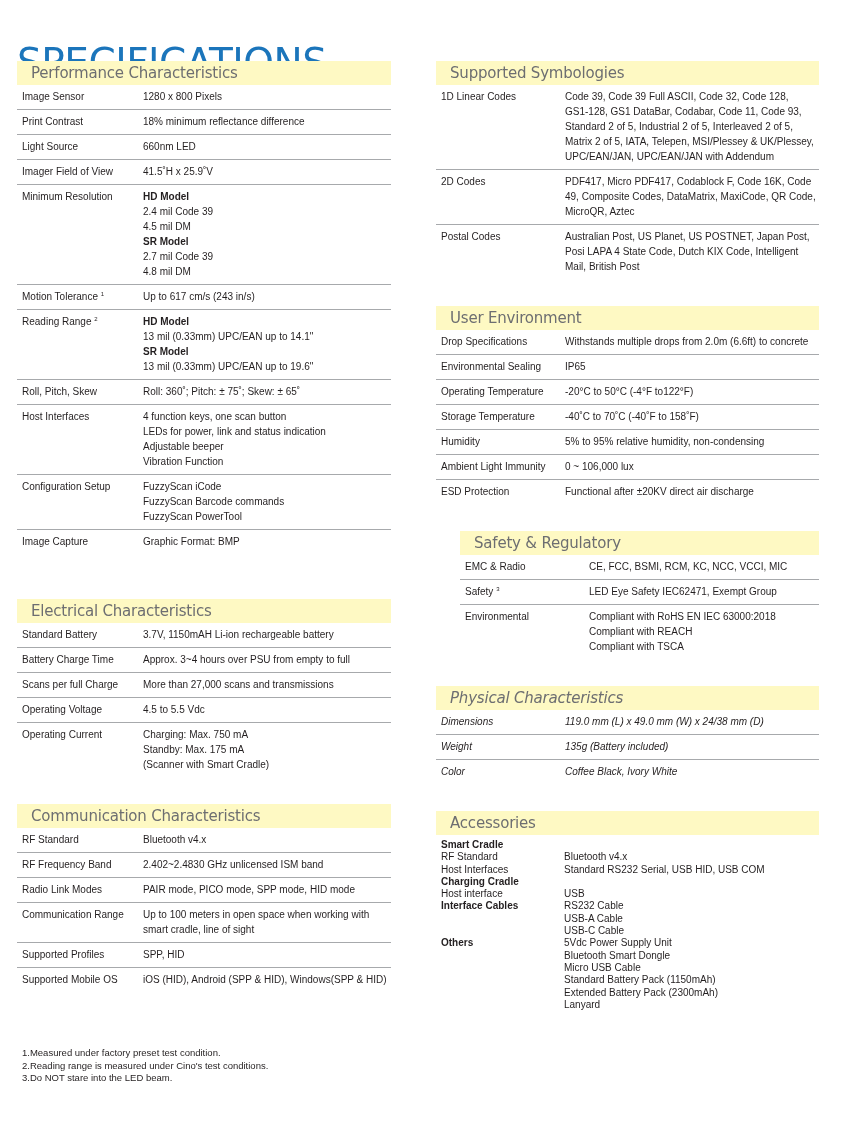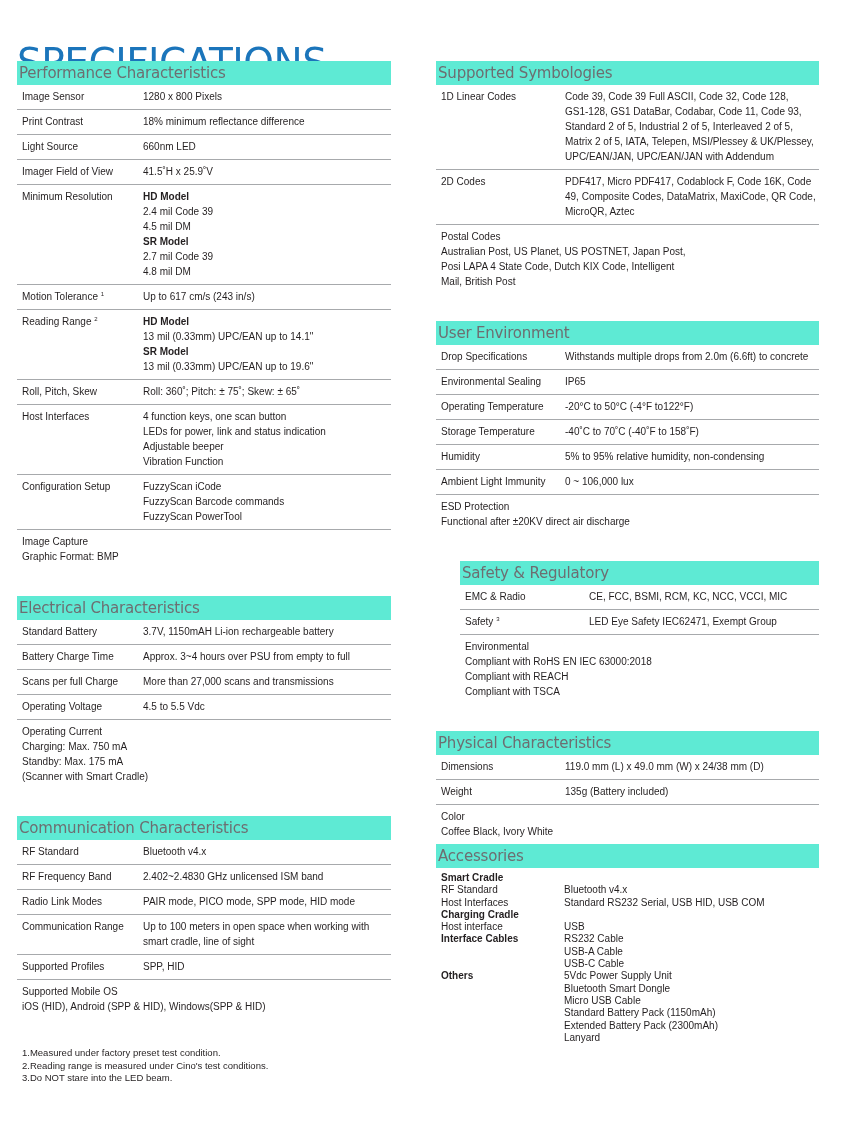--- a/index.html
+++ b/index.html
@@ -3,25 +3,25 @@
 <meta charset="utf-8">
 <style>
   html, body { margin:0; padding:0; background:#ffffff; }
   body { width:841px; height:1125px; position:relative; overflow:hidden;
          font-family:"Liberation Sans", sans-serif; color:#231f20; }
   .title { position:absolute; left:17px; top:14px; font-size:39px; color:#1b75bb;
            font-family:"DejaVu Sans", sans-serif; letter-spacing:-0.5px; font-weight:normal; }
   .col { position:absolute; }
   .col-left { left:17px; top:61px; width:374px; }
   .col-right { left:436px; top:61px; width:383px; }
-  .section-head { background:#5eead4; height:24px; line-height:25px; padding-left:2px;
+  .section-head { background:#fef9c3; height:24px; line-height:25px; padding-left:14px;
                   font-size:15px; color:#6d6e71; font-family:"DejaVu Sans", sans-serif; letter-spacing:-0.2px; }
   .row { display:flex; border-bottom:1px solid #a7a9ac; font-size:10px; line-height:15px;
          padding:4px 0 5px 5px; }
-  .row:last-child { border-bottom:none;flex-direction:column; }
+  .row:last-child { border-bottom:none; }
   .row .k { width:121px; flex:none; }
   .col-right .row .k { width:124px; }
   .row .v { flex:1; }
   .row .v div { white-space:pre-line; }
   .b { font-weight:bold; }
   sup { font-size:6px; vertical-align:super; line-height:0; }
   .acc { font-size:10px; line-height:12.3px; padding:4px 0 0 5px; }
   .acc .line { display:flex; }
   .acc .k { width:123px; flex:none; }
   .notes { position:absolute; left:22px; top:1047px; font-size:9.5px; line-height:12.5px; }
@@ -107,21 +107,21 @@
           <div>FuzzyScan PowerTool</div>
         </div>
       </div>
       <div class="row">
         <div class="k"><span>Image Capture</span></div>
         <div class="v">
           <div>Graphic Format: BMP</div>
         </div>
       </div>
     </div>
-    <div class="section" style="margin-top: 27px;">
+    <div class="section" style="margin-top: 45px;">
       <div class="section-head">Electrical Characteristics</div>
       <div class="row">
         <div class="k"><span>Standard Battery</span></div>
         <div class="v">
           <div>3.7V, 1150mAH Li-ion rechargeable battery</div>
         </div>
       </div>
       <div class="row">
         <div class="k"><span>Battery Charge Time</span></div>
         <div class="v">
@@ -281,42 +281,42 @@
       </div>
       <div class="row">
         <div class="k"><span>Environmental</span></div>
         <div class="v">
           <div>Compliant with RoHS EN IEC 63000:2018</div>
           <div>Compliant with REACH</div>
           <div>Compliant with TSCA</div>
         </div>
       </div>
     </div>
+    <div class="section" style="margin-top: 27px; font-style: italic;">
+      <div class="section-head">Physical Characteristics</div>
+      <div class="row">
+        <div class="k"><span>Dimensions</span></div>
+        <div class="v">
+          <div>119.0 mm (L) x 49.0 mm (W) x 24/38 mm (D)</div>
+        </div>
+      </div>
+      <div class="row">
+        <div class="k"><span>Weight</span></div>
+        <div class="v">
+          <div>135g (Battery included)</div>
+        </div>
+      </div>
+      <div class="row">
+        <div class="k"><span>Color</span></div>
+        <div class="v">
+          <div>Coffee Black, Ivory White</div>
+        </div>
+      </div>
+    </div>
     <div class="section" style="margin-top: 27px;">
-      <div class="section-head">Physical Characteristics</div>
-      <div class="row">
-        <div class="k"><span>Dimensions</span></div>
-        <div class="v">
-          <div>119.0 mm (L) x 49.0 mm (W) x 24/38 mm (D)</div>
-        </div>
-      </div>
-      <div class="row">
-        <div class="k"><span>Weight</span></div>
-        <div class="v">
-          <div>135g (Battery included)</div>
-        </div>
-      </div>
-      <div class="row">
-        <div class="k"><span>Color</span></div>
-        <div class="v">
-          <div>Coffee Black, Ivory White</div>
-        </div>
-      </div>
-    </div>
-    <div class="section" style="">
       <div class="section-head">Accessories</div>
       <div class="acc">
         <div class="line">
           <div class="k b">Smart Cradle</div>
           <div class="v"></div>
         </div>
         <div class="line">
           <div class="k">RF Standard</div>
           <div class="v">Bluetooth v4.x</div>
         </div>

